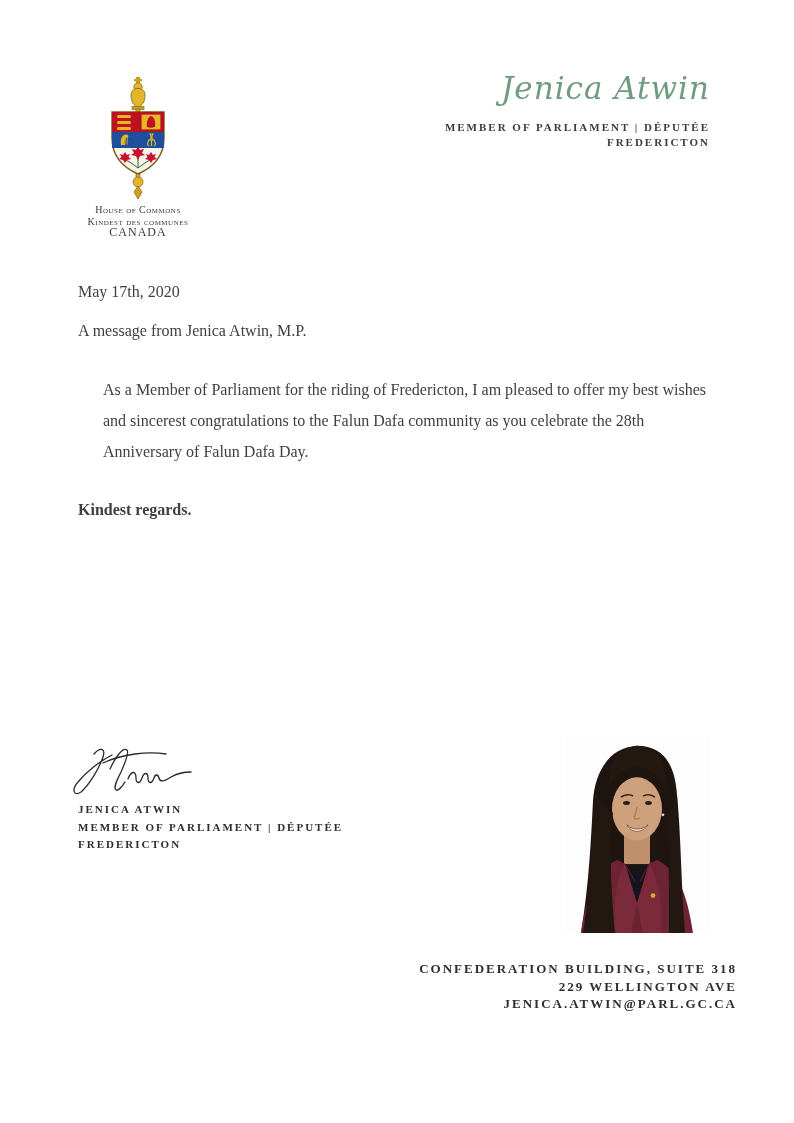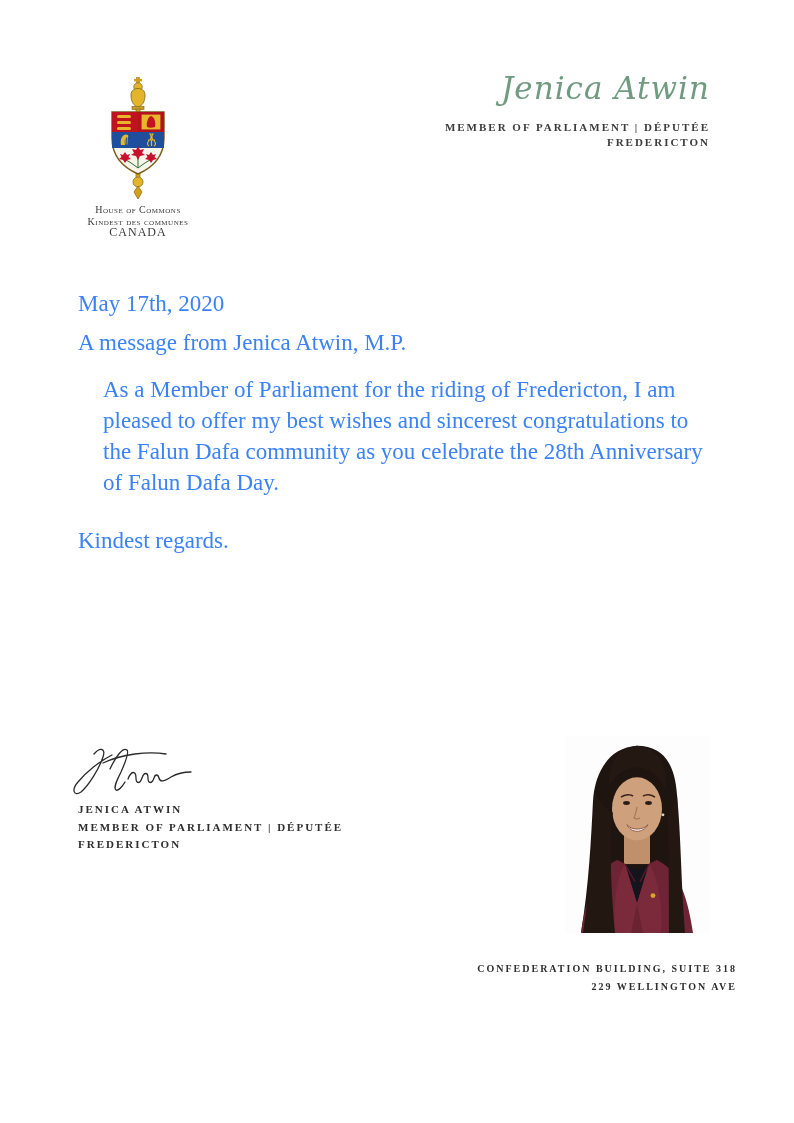--- a/index.html
+++ b/index.html
@@ -57,30 +57,30 @@
     font-size: 11px;
     line-height: 15px;
     letter-spacing: 2px;
     color: #3c3c3c;
   }
 
   
   .letter-body {
     position: absolute;
     left: 78px;
-    top: 288px;
+    top: 276px;
     width: 636px;
-    font-size: 23px;
+    font-size: 16px;
     line-height: 31px;
-    color: #3b82f6;
+    color: #404040;
   }
   .letter-body .date   { margin-bottom: 8px; }
-  .letter-body .intro  { margin-bottom: 16px; }
+  .letter-body .intro  { margin-bottom: 28px; }
   .letter-body p.para  { margin-bottom: 27px; margin-left: 25px; }
-  .letter-body .closing{ margin-top: 8px; }
+  .letter-body .closing{ margin-top: 8px; font-weight: bold; }
 
   
   .signature-svg {
     position: absolute;
     left: 70px;
     top: 738px;
   }
   .signature-block {
     position: absolute;
     left: 78px;
@@ -103,21 +103,21 @@
   }
 
   
   .footer-address {
     position: absolute;
     right: 57px;
     top: 960px;
     text-align: right;
     font-family: "Liberation Serif", serif;
     font-weight: bold;
-    font-size: 10px;
+    font-size: 13px;
     line-height: 17.5px;
     letter-spacing: 2px;
     color: #2e2e2e;
   }
   .footer-address div { white-space: nowrap; }
 </style>
 </head>
 <body>
 
 <div class="page">
@@ -235,15 +235,16 @@
 
     <circle cx="88" cy="162" r="2.4" fill="#d9a827"></circle>
 
     <path d="M30,56 C26,100 26,150 18,200 L50,200 C46,156 44,110 48,78 C40,74 34,66 30,56 Z" fill="#231711"></path>
     <path d="M112,60 C116,100 116,152 120,200 L104,200 C104,156 104,110 102,82 C106,76 110,70 112,60 Z" fill="#231711"></path>
   </svg>
 
   <div class="footer-address">
     <div>CONFEDERATION BUILDING, SUITE 318</div>
     <div>229 WELLINGTON AVE</div>
+    <div>JENICA.ATWIN@PARL.GC.CA</div>
   </div>
 
 </div>
 
 </body></html>

